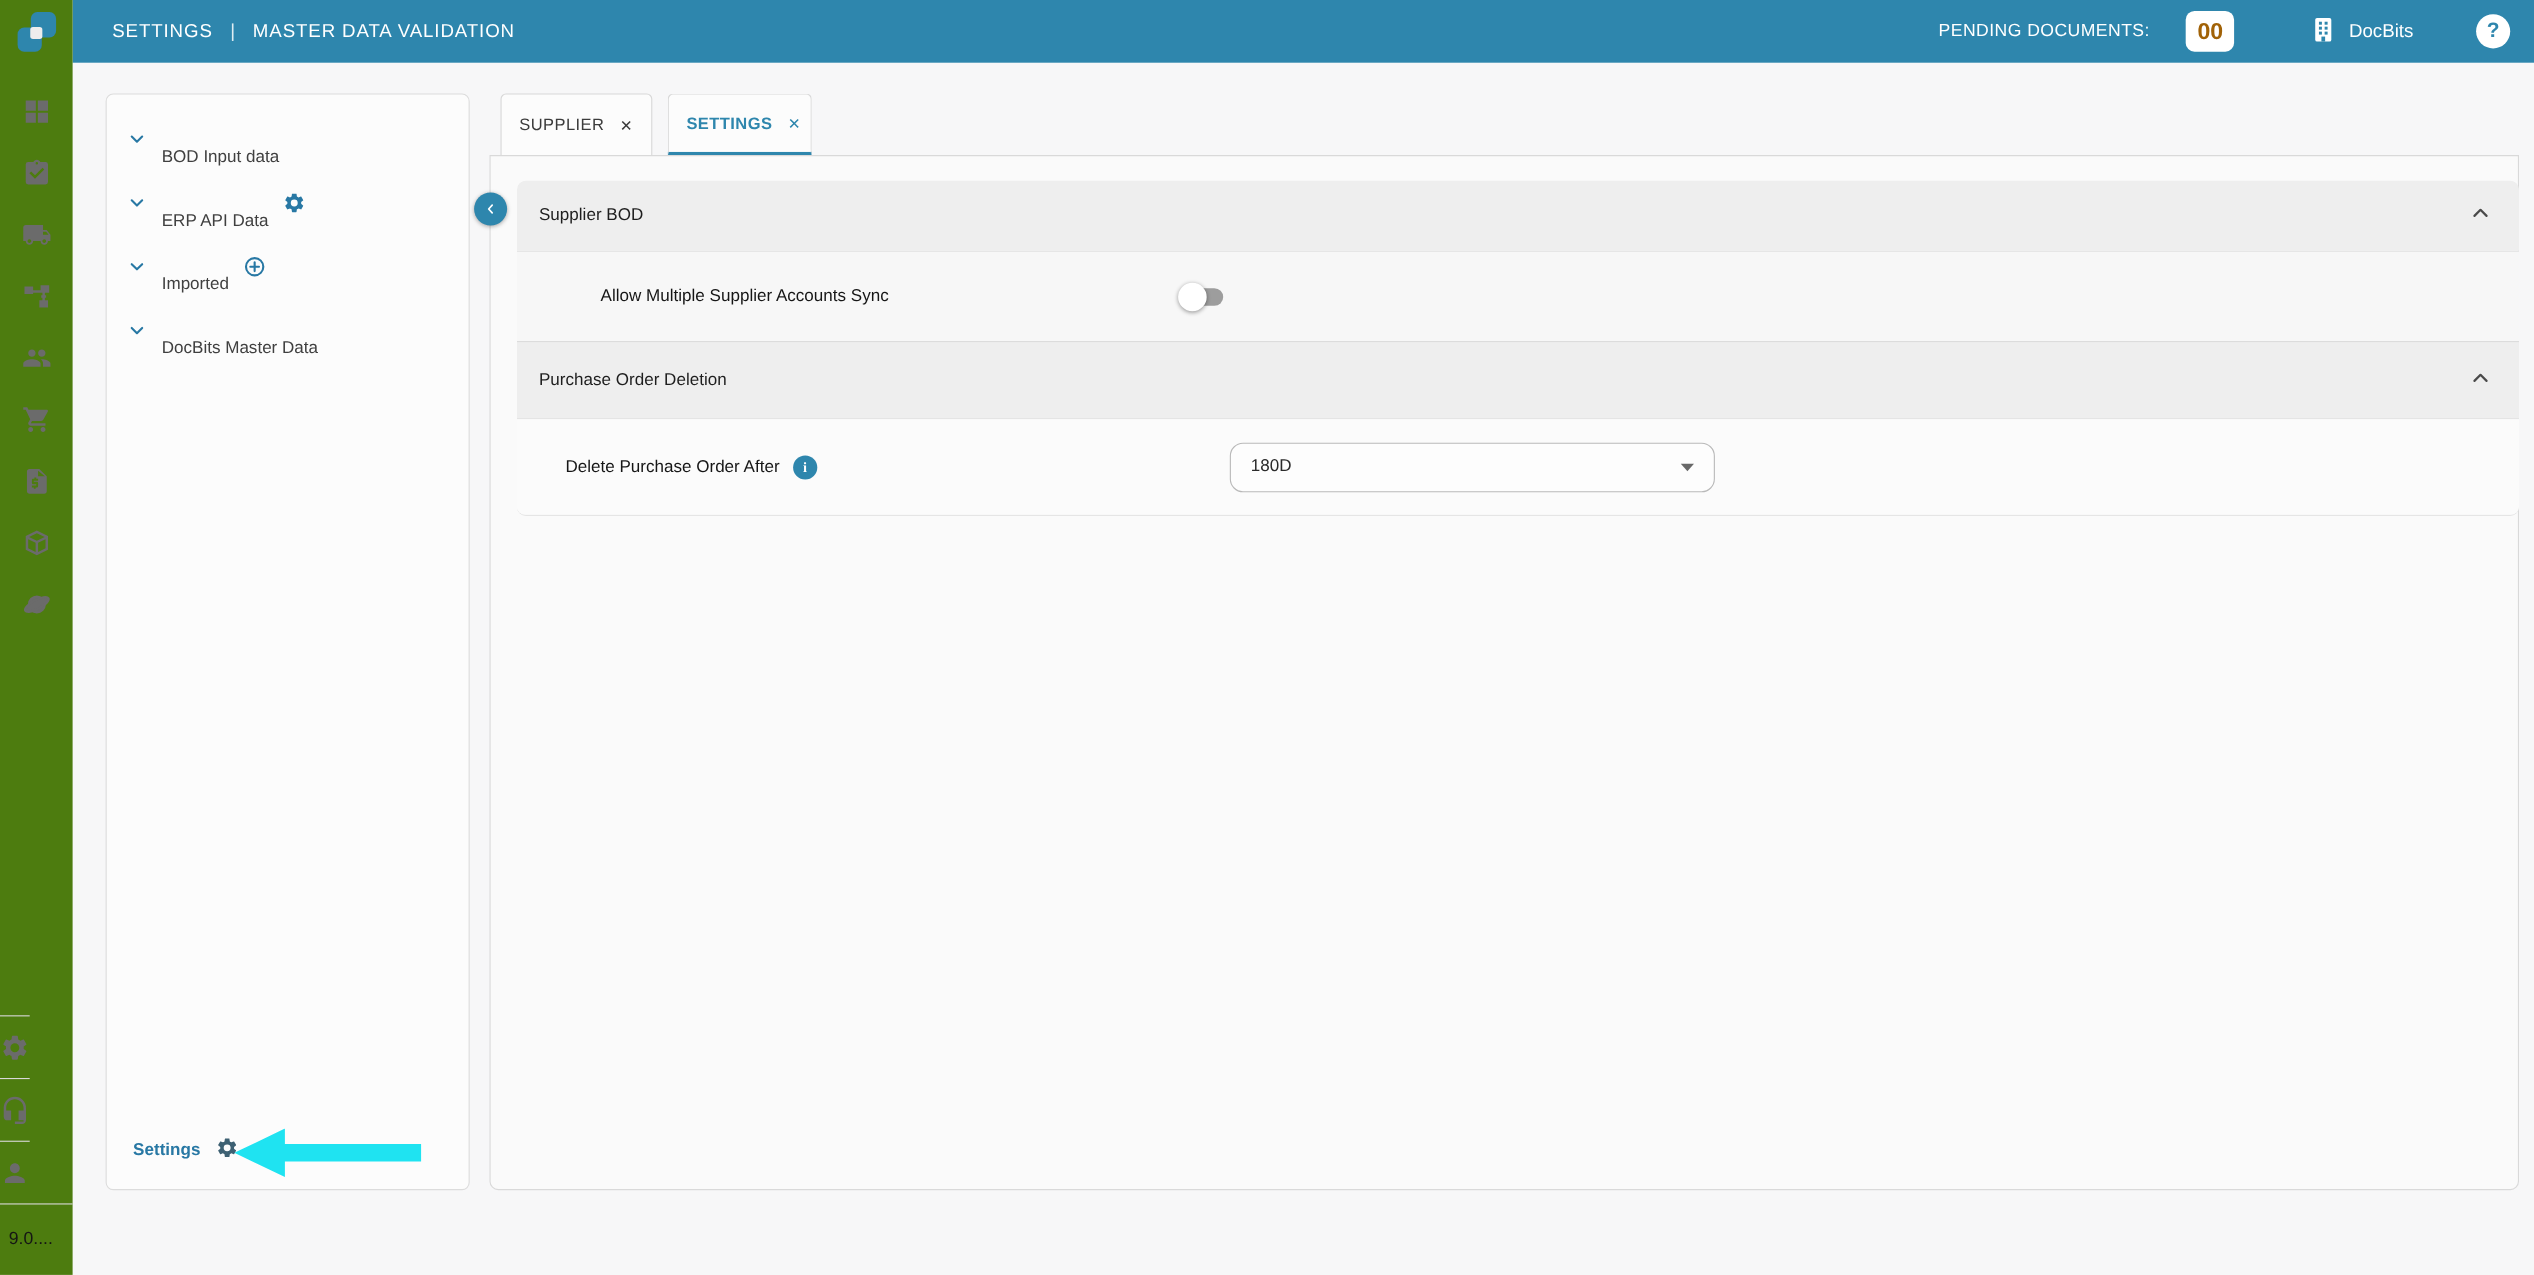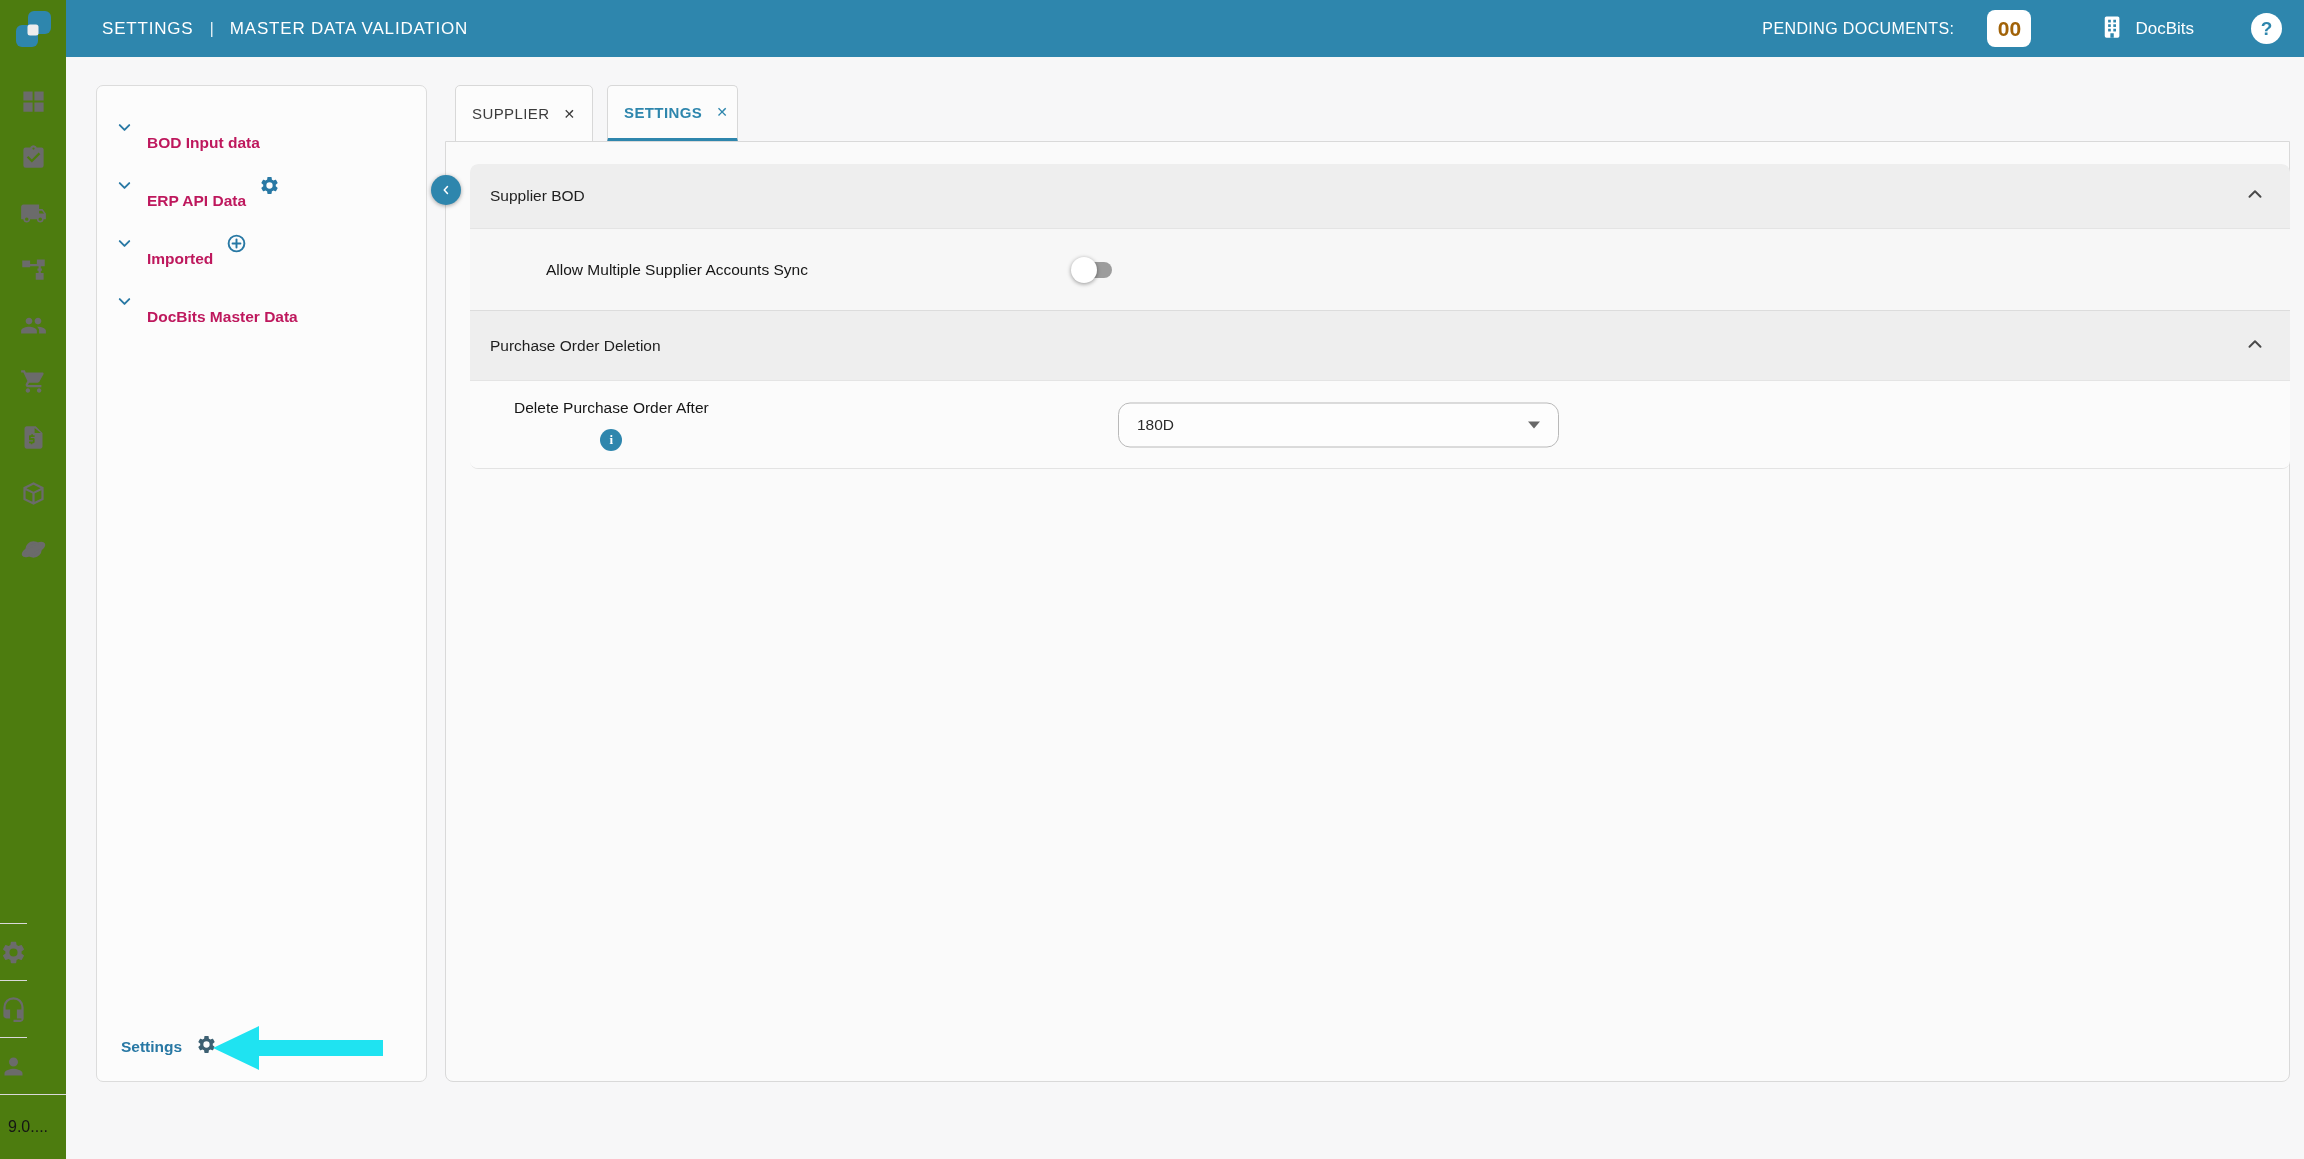--- a/index.html
+++ b/index.html
@@ -57,21 +57,21 @@
   
   .sidebar {
     position:absolute; left:96px; top:85px; width:331px; height:997px;
     background:#fcfcfc; border:1px solid #dcdcdc; border-radius:7px;
   }
   .tree { padding:14px 0 0 0; }
   .tree-item {
     display:flex; align-items:center; gap:13px;
     padding:0 0 0 18px; height:58px; cursor:pointer;
   }
-  .tree-label { color:#be185d; font-weight:700; font-size:15.5px;margin-top:28px; }
+  .tree-label { color:#404040; font-weight:400; font-size:15.5px;margin-top:28px; }
   .tree-chevron svg { width:19px; height:19px; stroke:#2878a4; stroke-width:2.4; fill:none; stroke-linecap:round; stroke-linejoin:round; }
   .tree-trailing svg { width:21px; height:21px; }
   .sidebar-settings {
     position:absolute; left:24px; bottom:22px;
     display:flex; align-items:center; gap:14px;
   }
   .sidebar-settings-label { color:#2878a4; font-weight:700; font-size:15.5px; }
   .settings-gear svg { width:21px; height:21px; fill:#3d6072; }
 
   
@@ -113,21 +113,21 @@
   .section-title { font-size:15.5px; color:#1e1e1e; }
   .section-caret { position:absolute; right:24px; top:50%; transform:translateY(-50%); }
   .section-caret svg { width:22px; height:22px; stroke:#4a4a4a; stroke-width:2.2; fill:none; stroke-linecap:round; stroke-linejoin:round; }
   .section-row { background:#f7f7f7; position:relative; border-top:1px solid #e4e4e4; }
   .row-toggle { height:82px;text-align:right; }
   .row-select { height:88px; background:#fbfbfb; }
   .row-label { position:absolute; top:50%; transform:translateY(-50%); font-size:15.5px; color:#161616; }
   .row-toggle .row-label { left:76px; }
   .row-select .row-label-wrap {
     position:absolute; left:44px; top:50%; transform:translateY(-50%);
-    display:flex; align-items:center; gap:12px;flex-direction:column;
+    display:flex; align-items:center; gap:12px;
   }
   .row-select .row-label-wrap .row-label { position:static; transform:none; }
   .info-icon {
     width:22px; height:22px; border-radius:50%; background:#2e86ad; color:#fff;
     font-size:13px; font-weight:700; display:flex; align-items:center; justify-content:center;
     font-family:"Liberation Serif","DejaVu Serif",serif;
   }
 
   
   .switch { position:absolute; left:601px; top:50%; transform:translateY(-50%); width:44px; height:26px; cursor:pointer; }

